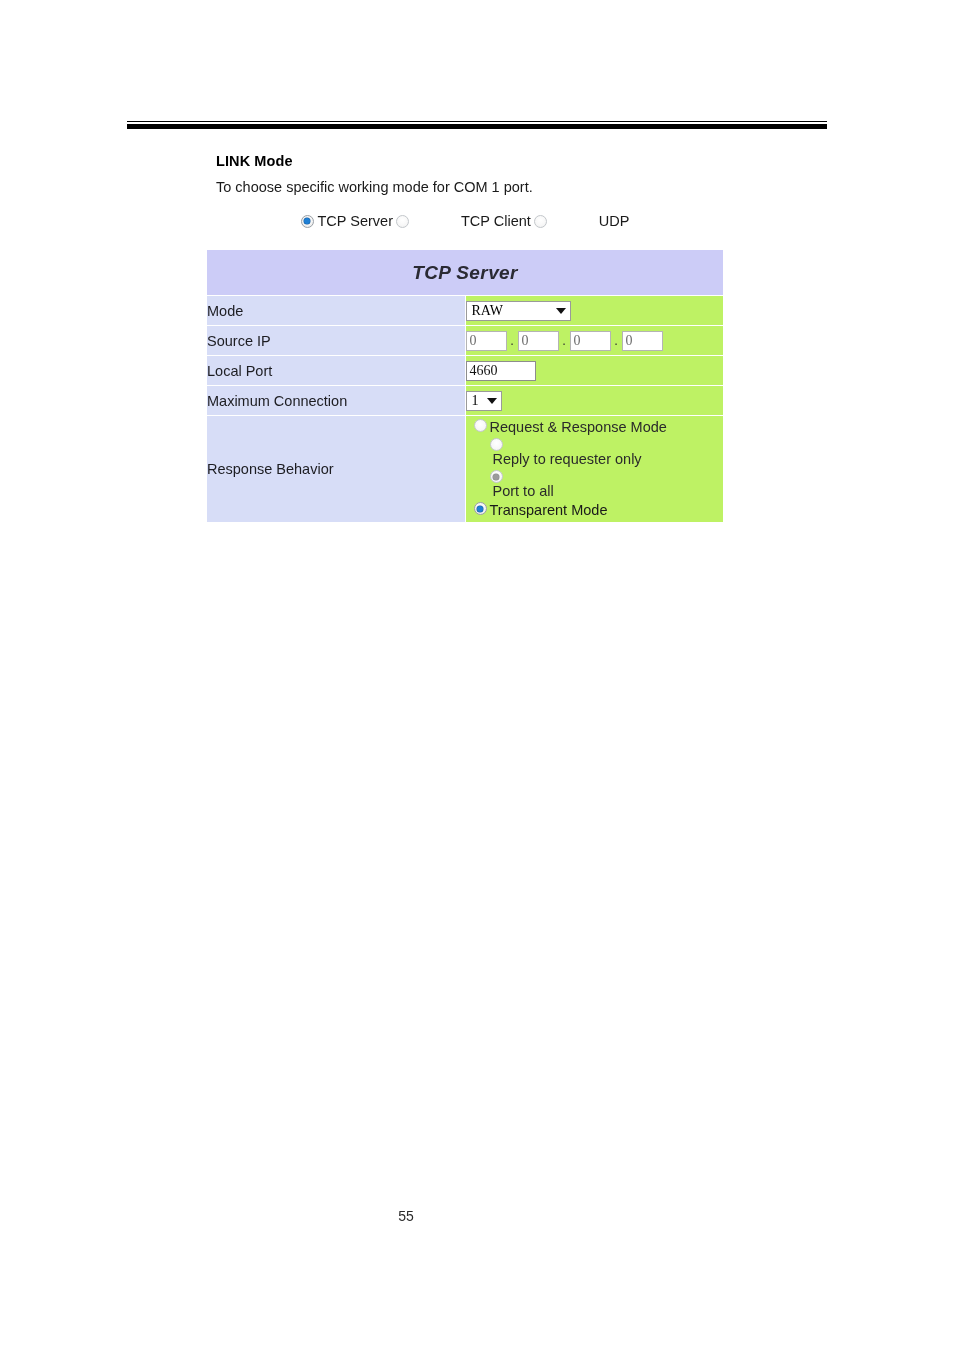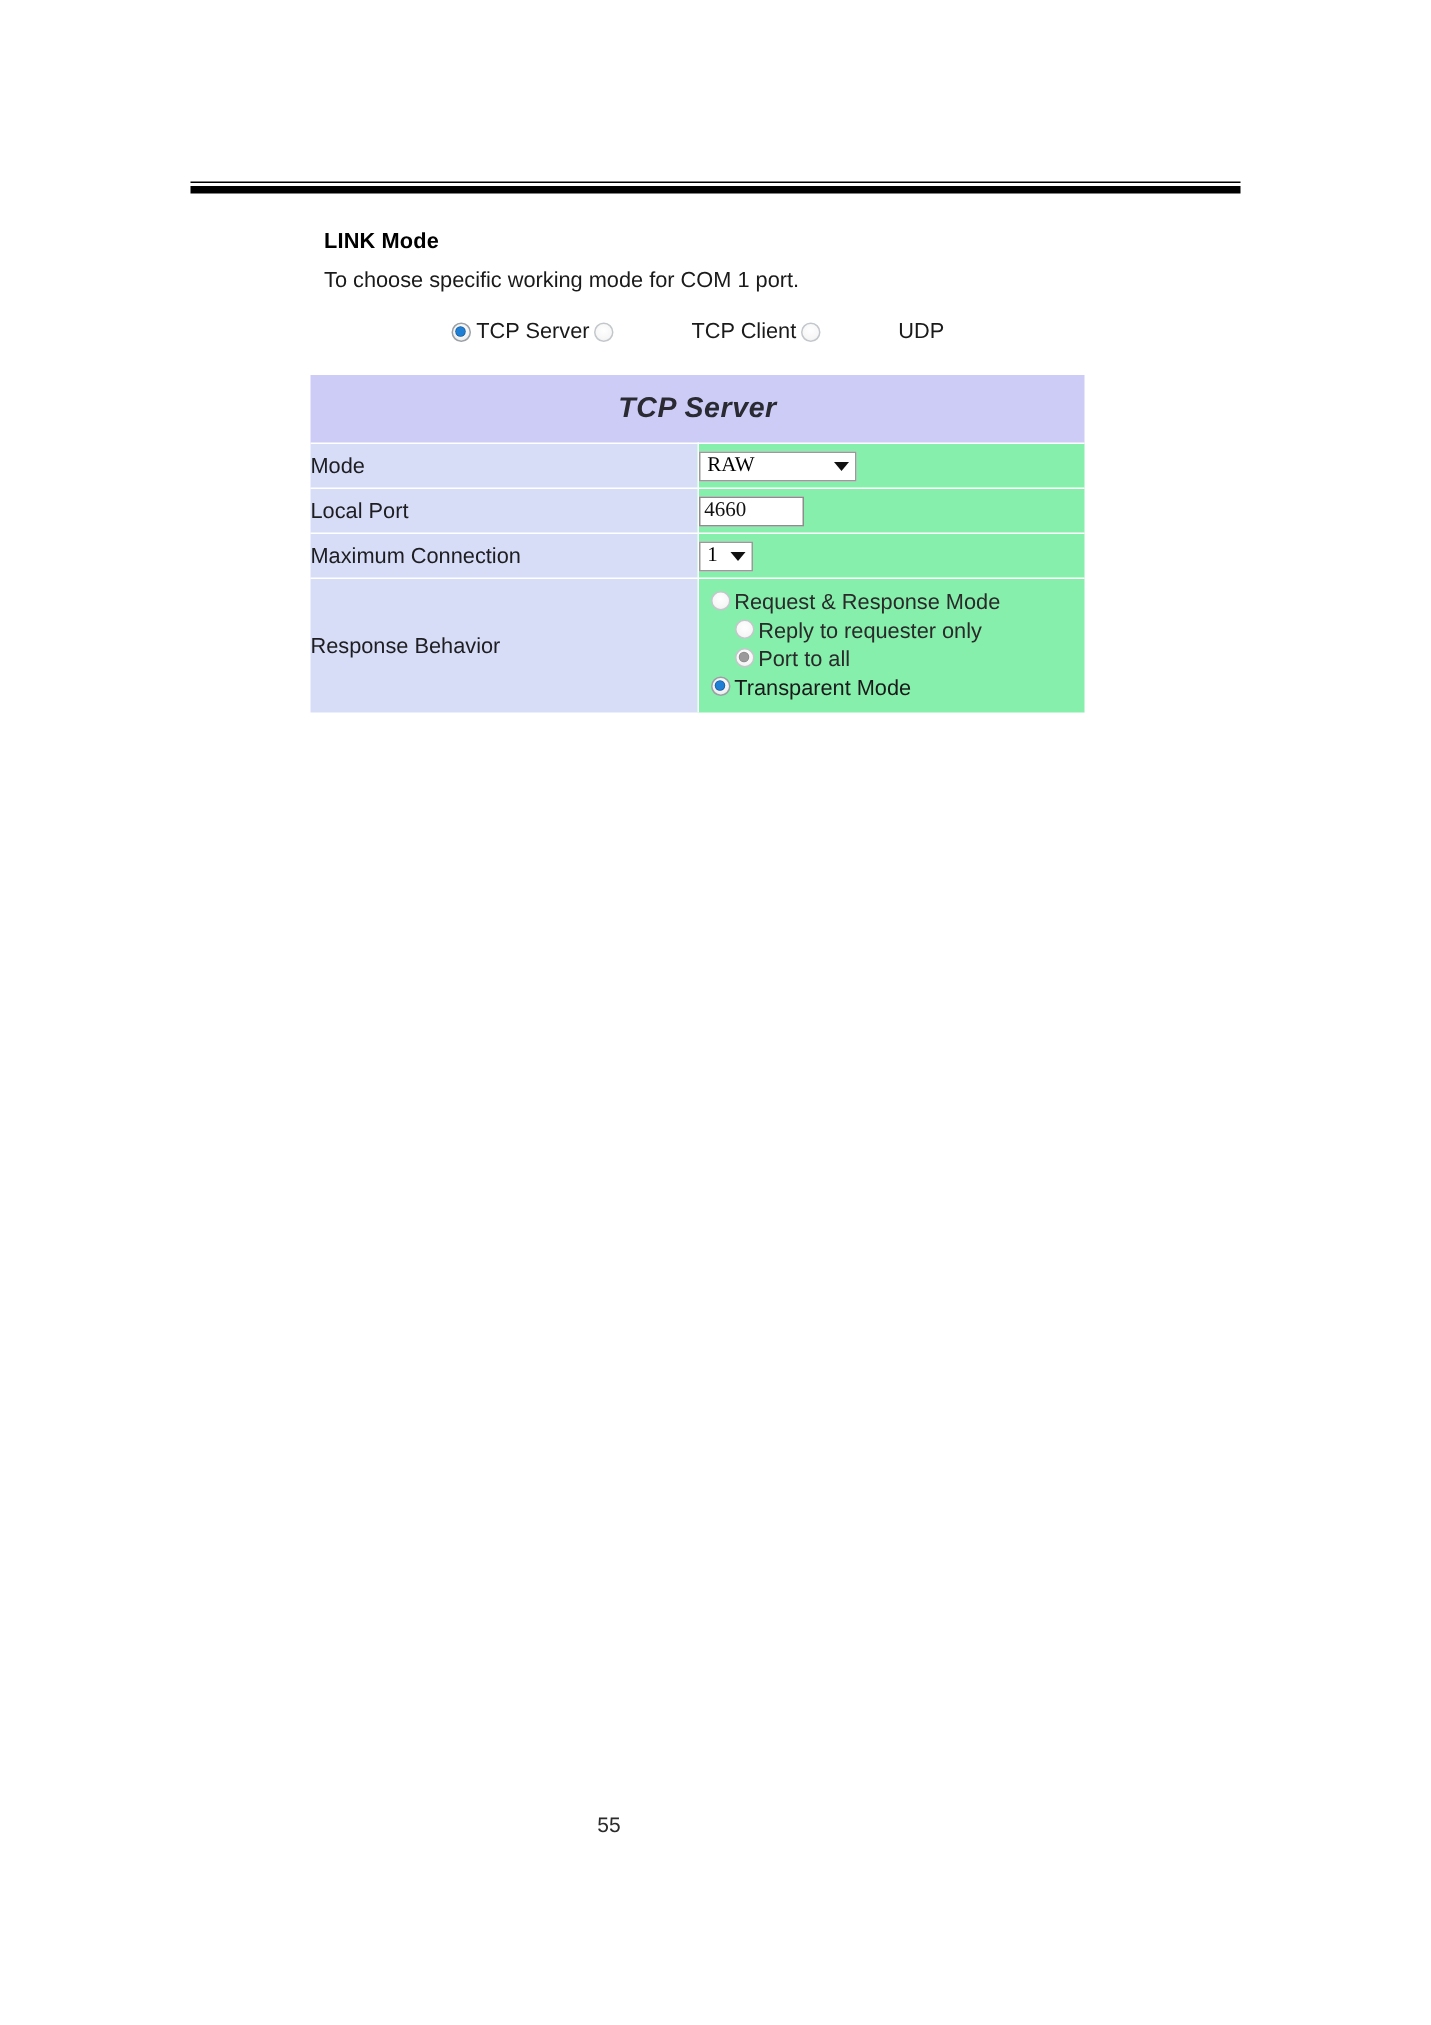--- a/index.html
+++ b/index.html
@@ -154,21 +154,21 @@
     background: #d7ddf7;
     color: #1d1d22;
     padding-left: 25px;
     border-bottom: 1px solid #ffffff;
     border-right: 1px solid #ffffff;
     height: 29px;
     vertical-align: middle;
     font-size: 14.5px;
   }
   .cfg-value {
-    background: #86efac;
+    background: #bef264;
     border-bottom: 1px solid #ffffff;
     height: 29px;
     vertical-align: middle;
     padding-left: 6px;
   }
   tr.tall .cfg-label,
   tr.tall .cfg-value {
     height: 89px;
     border-bottom: none;
   }
@@ -247,21 +247,21 @@
     gap: 2px;
     padding: 3px 0 3px 8px;
   }
   .rb-item {
     display: flex;
     align-items: flex-start;
     white-space: nowrap;
     line-height: 17px;
   }
   .rb-item .lbl { margin-left: 3px; }
-  .rb-item.indent { margin-left: 16px; }
+  .rb-item.indent { margin-left: 16px; flex-direction: column; }
   .rb-item.muted .lbl { color: #2a2a2a; }
 
   
   .page-number {
     position: absolute;
     left: 0;
     top: 1208px;
     width: 812px;
     text-align: center;
     font-size: 14px;
@@ -307,20 +307,34 @@
       <td class="cfg-label">Mode</td>
       <td class="cfg-value">
         <span class="select-box mode">
           <span>RAW</span>
           <span class="select-arrow"></span>
         </span>
       </td>
     </tr>
 
 
+    <tr>
+      <td class="cfg-label">Source IP</td>
+      <td class="cfg-value">
+        <span class="ip-group">
+          <span class="text-input octet">0</span>
+          <span class="ip-dot">.</span>
+          <span class="text-input octet">0</span>
+          <span class="ip-dot">.</span>
+          <span class="text-input octet">0</span>
+          <span class="ip-dot">.</span>
+          <span class="text-input octet">0</span>
+        </span>
+      </td>
+    </tr>
 
     <tr>
       <td class="cfg-label">Local Port</td>
       <td class="cfg-value">
         <span class="text-input port">4660</span>
       </td>
     </tr>
 
     <tr>
       <td class="cfg-label">Maximum Connection</td>

